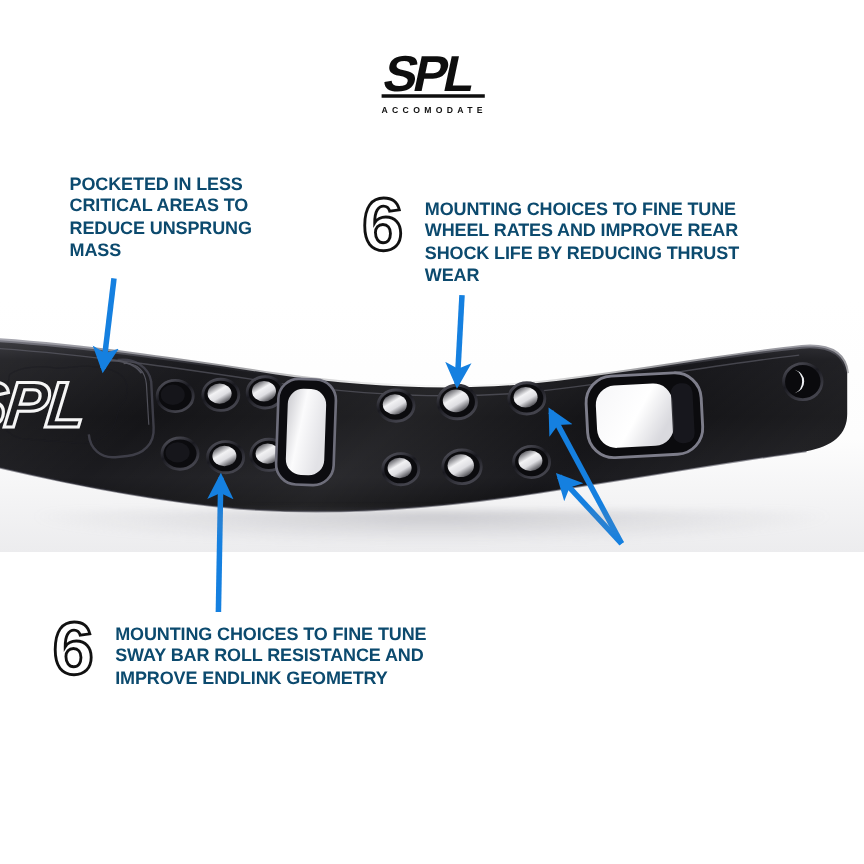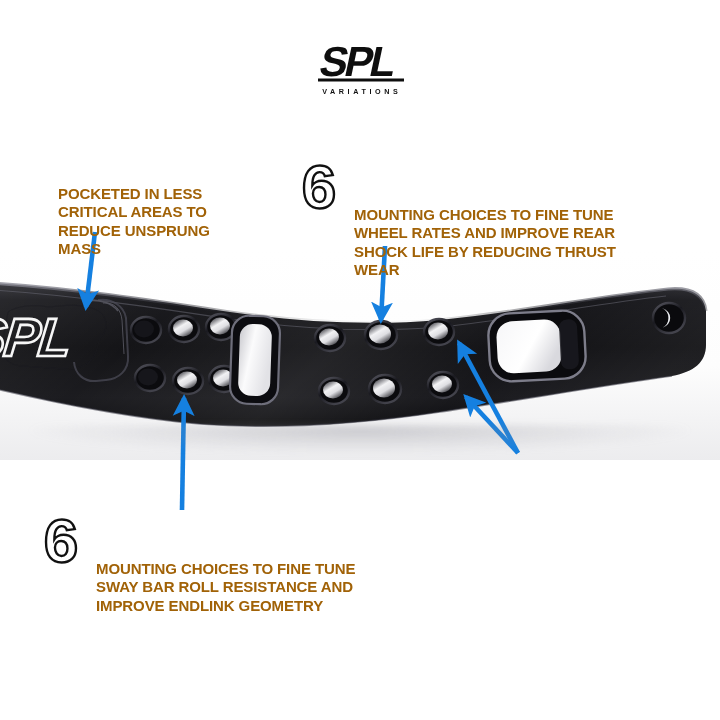--- a/index.html
+++ b/index.html
@@ -34,22 +34,22 @@
   .logo-svg { display:block; }
   .logo-sub {
     font-size:7.2px; font-weight:700; letter-spacing:3.6px;
     color:#111; margin-top:1px; text-indent:3.6px;
   }
 
   
   .callout { position:absolute; }
   .callout .ctext {
     font-size:15px; font-weight:700; line-height:1.22;
-    color:#a16207; letter-spacing:-0.1px;
-    text-transform:uppercase; white-space:pre-line;margin-top:40px;
+    color:#0c4a6e; letter-spacing:-0.1px;
+    text-transform:uppercase; white-space:pre-line;
   }
   .numbered { display:flex; align-items:flex-start; gap:12px; }
   .bignum {
     flex:0 0 auto; width:46px; height:60px; margin-top:-4px;
     position:relative;
   }
   .bignum svg { display:block; }
 
   #callout-pocketed { left:58px;  top:145px;  width:200px; }
   #callout-wheel    { left:296px; top:160px;  width:340px; }
@@ -259,21 +259,21 @@
     </g>
   </svg>
 
   <div class="logo-wrap">
     <svg class="logo-svg" width="120" height="50" viewBox="0 0 120 50">
       <g transform="skewX(-12)">
         <text x="26" y="40" font-family="Liberation Sans, sans-serif" font-size="42" font-weight="700" fill="#0e0e0e" letter-spacing="-3">SPL</text>
       </g>
       <path d="M 18 44 L 104 44" stroke="#0e0e0e" stroke-width="3" fill="none"></path>
     </svg>
-    <div class="logo-sub">VARIATIONS</div>
+    <div class="logo-sub">ACCOMODATE</div>
   </div>
 
   <svg id="arrows" viewBox="0 0 720 720">
     <defs>
       <marker id="ah" viewBox="0 0 12 12" refX="9" refY="6" markerWidth="5.2" markerHeight="5.2" orient="auto-start-reverse">
         <path d="M 0,0.5 L 11,6 L 0,11.5 L 2.6,6 Z" fill="#1580e0"></path>
       </marker>
     </defs>
 
     <line x1="95" y1="232" x2="86" y2="307" stroke="#1580e0" stroke-width="4.6" marker-end="url(#ah)"></line>

